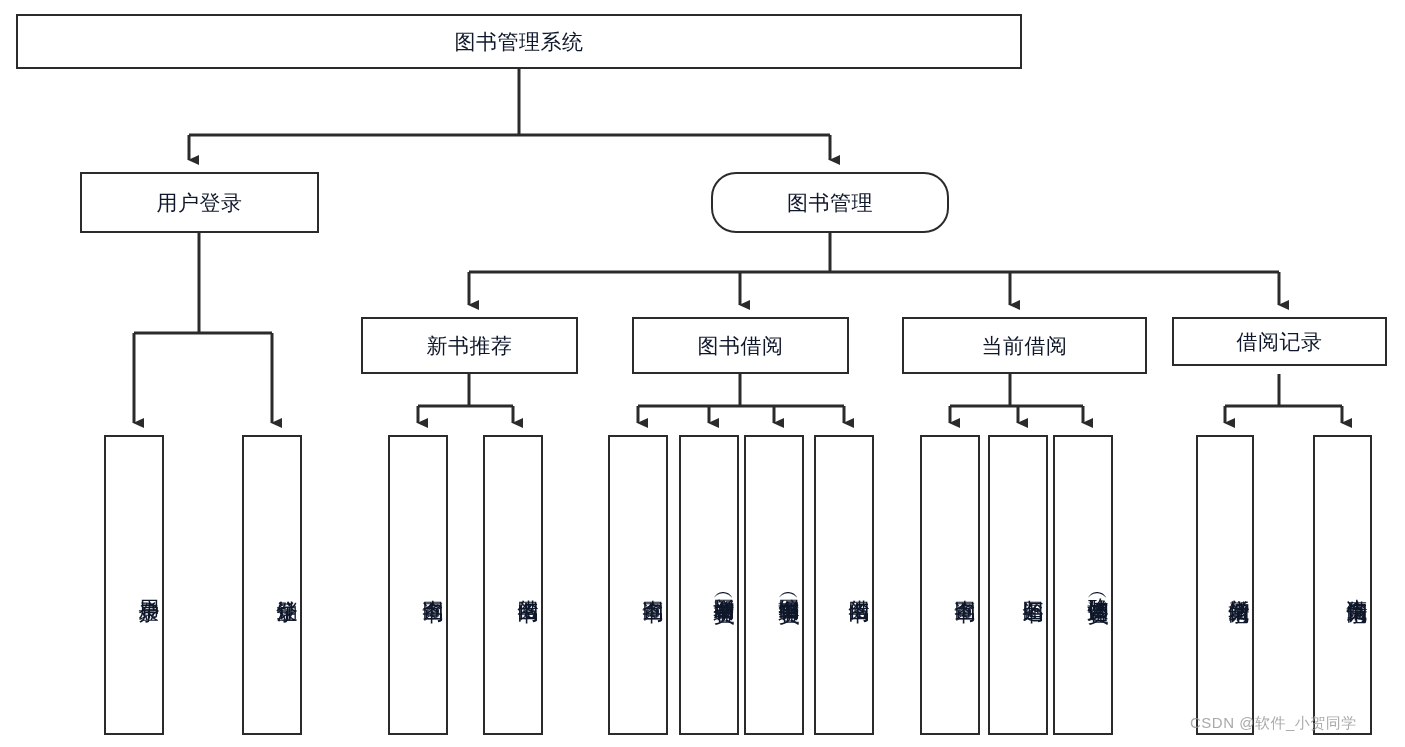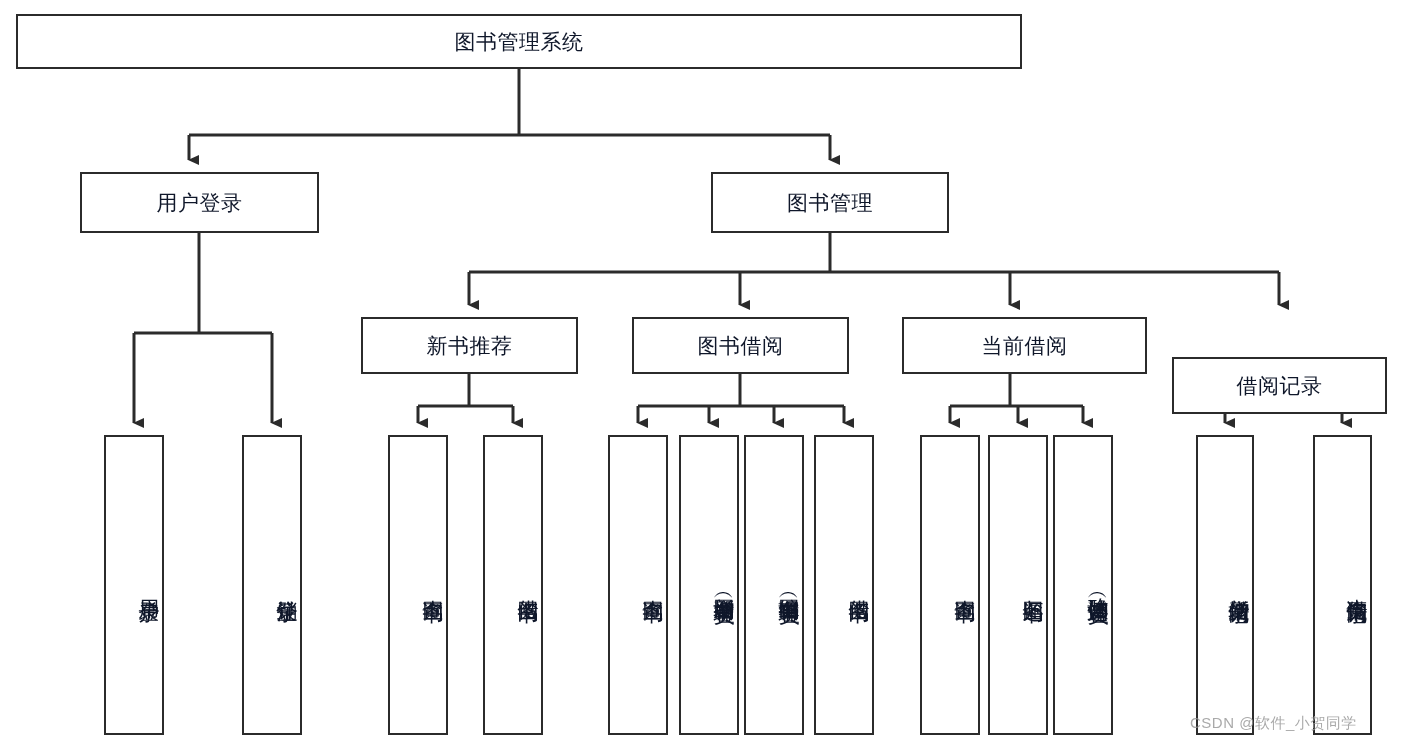--- a/index.html
+++ b/index.html
@@ -123,34 +123,34 @@
     </g>
   </svg>
 
   <div class="node horiz" id="node-root" style="left: 16px; top: 14px; width: 1006px; height: 55px;">
     <span class="label">图书管理系统</span>
   </div>
 
   <div class="node horiz" id="node-l2-0" style="left: 80px; top: 172px; width: 239px; height: 61px;">
     <span class="label">用户登录</span>
   </div>
-  <div class="node horiz" id="node-l2-1" style="left: 711px; top: 172px; width: 238px; height: 61px;">
+  <div class="node horiz" id="node-l2-1" style="left: 711px; top: 172px; width: 238px; height: 61px; border-radius: 25px;">
     <span class="label">图书管理</span>
   </div>
 
   <div class="node horiz" id="node-l3-1" style="left: 632px; top: 317px; width: 217px; height: 57px;">
     <span class="label">图书借阅</span>
   </div>
   <div class="node horiz" id="node-l3-0" style="left: 361px; top: 317px; width: 217px; height: 57px;">
     <span class="label">新书推荐</span>
   </div>
   <div class="node horiz" id="node-l3-2" style="left: 902px; top: 317px; width: 245px; height: 57px;">
     <span class="label">当前借阅</span>
   </div>
-  <div class="node horiz" id="node-l3-3" style="left: 1172px; top: 317px; width: 215px; height: 57px; margin-top: 40px;">
+  <div class="node horiz" id="node-l3-3" style="left: 1172px; top: 317px; width: 215px; height: 49px;">
     <span class="label">借阅记录</span>
   </div>
 
   <div class="node vert" id="node-leaf-0" style="left: 104px; top: 435px; width: 60px; height: 300px;">
     <span class="label">用户登录</span>
   </div>
   <div class="node vert" id="node-leaf-1" style="left: 242px; top: 435px; width: 60px; height: 300px;">
     <span class="label">注销登录</span>
   </div>
   <div class="node vert" id="node-leaf-2" style="left: 388px; top: 435px; width: 60px; height: 300px;">

